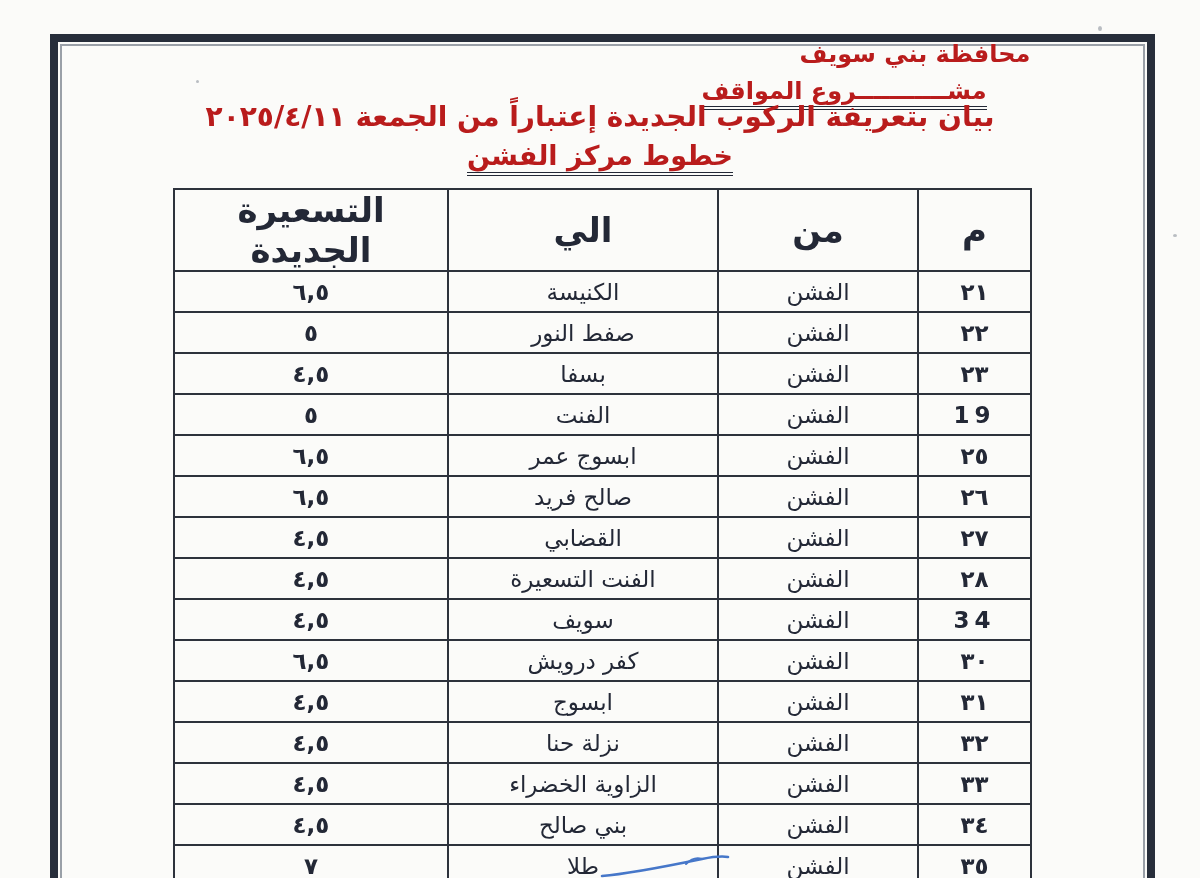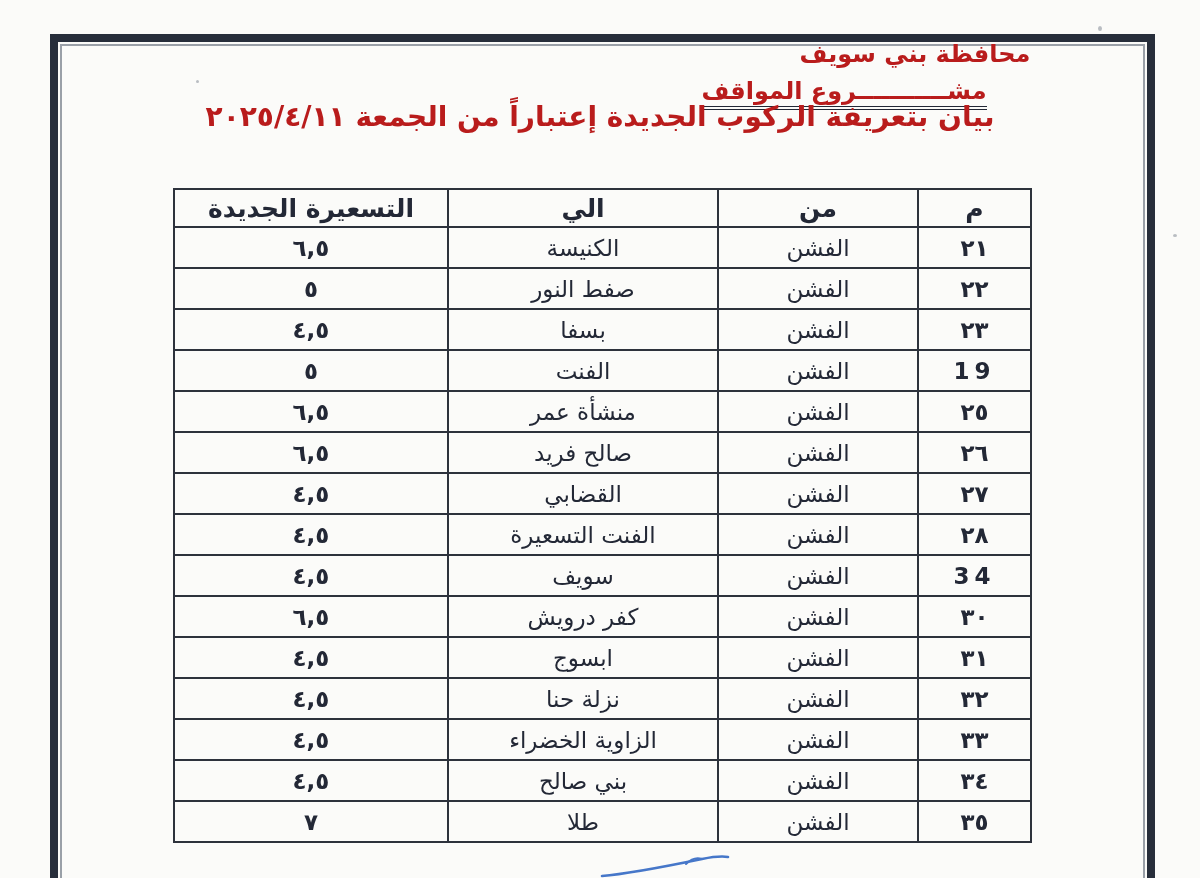--- a/index.html
+++ b/index.html
@@ -33,21 +33,21 @@
   table.fare {
     position: absolute; left: 173px; top: 188px;
     width: 857px; border-collapse: collapse; table-layout: fixed;
     direction: rtl; color: #232836;
   }
   table.fare th, table.fare td {
     border: 2px solid #2d323c;
     text-align: center; vertical-align: middle;
     font-size: 23px; padding: 0;
   }
-  table.fare th { height: 36px; font-weight: bold; font-size: 25px; }
+  table.fare th { height: 36px; font-weight: bold; font-size: 34px; }
   table.fare td { height: 39px; }
   td.cell-num, td.cell-fare { font-weight: bold; letter-spacing: 5px; }
   td.cell-from, td.cell-to { font-size: 23px; }
 
   
   .pen-mark { position: absolute; left: 598px; top: 852px; }
 
   .speck { position: absolute; background: #b9bdc2; border-radius: 50%; }
   .speck1 { left: 1098px; top: 26px; width: 4px; height: 5px; }
   .speck2 { left: 196px; top: 80px; width: 3px; height: 3px; }
@@ -61,20 +61,23 @@
   <div class="frame"></div>
 
   <div class="hdr org1">محافظة بني سويف</div>
 
   <div class="hdr org2">
     <span class="dbl-underline">مشـــــــــــروع المواقف</span>
   </div>
 
   <div class="hdr title">بيان بتعريفة الركوب الجديدة إعتباراً من الجمعة ٢٠٢٥/٤/١١</div>
 
+  <div class="hdr section">
+    <span class="dbl-underline">خطوط مركز الفشن</span>
+  </div>
 
   <table class="fare">
     <colgroup>
       <col style="width:113px">
       <col style="width:200px">
       <col style="width:270px">
       <col style="width:274px">
     </colgroup>
     <thead>
       <tr>
@@ -105,21 +108,21 @@
         </tr>
         <tr>
           <td class="cell-num">19</td>
           <td class="cell-from">الفشن</td>
           <td class="cell-to">الفنت</td>
           <td class="cell-fare">٥</td>
         </tr>
         <tr>
           <td class="cell-num">٢٥</td>
           <td class="cell-from">الفشن</td>
-          <td class="cell-to">منشأة عمر</td>
+          <td class="cell-to">ابسوج عمر</td>
           <td class="cell-fare">٦,٥</td>
         </tr>
         <tr>
           <td class="cell-num">٢٦</td>
           <td class="cell-from">الفشن</td>
           <td class="cell-to">صالح فريد</td>
           <td class="cell-fare">٦,٥</td>
         </tr>
         <tr>
           <td class="cell-num">٢٧</td>

